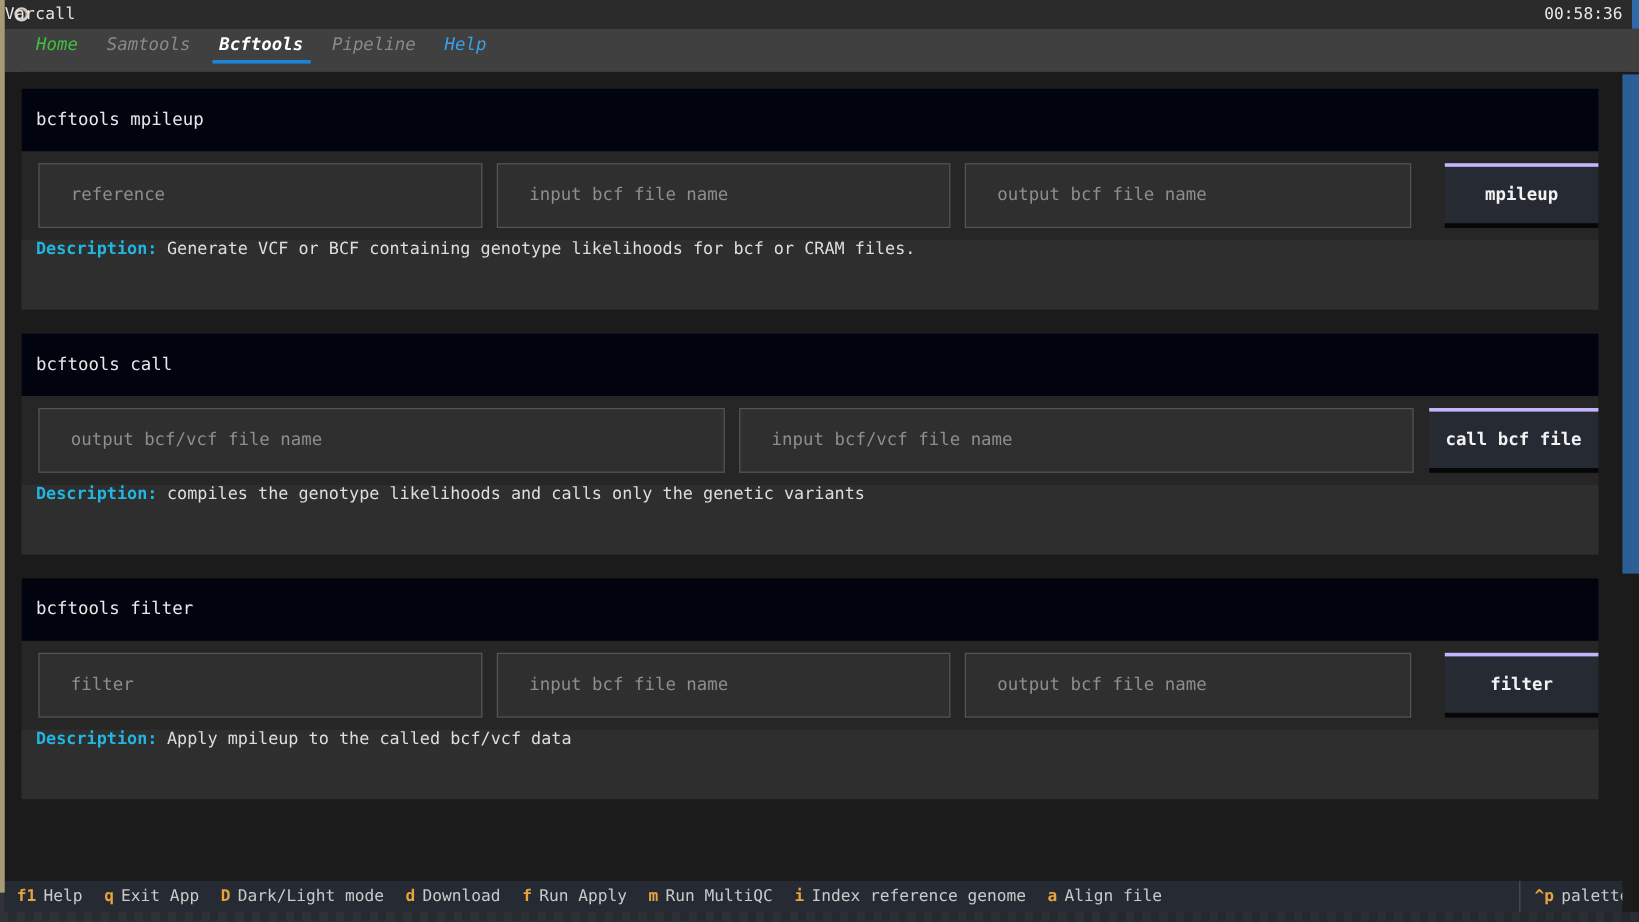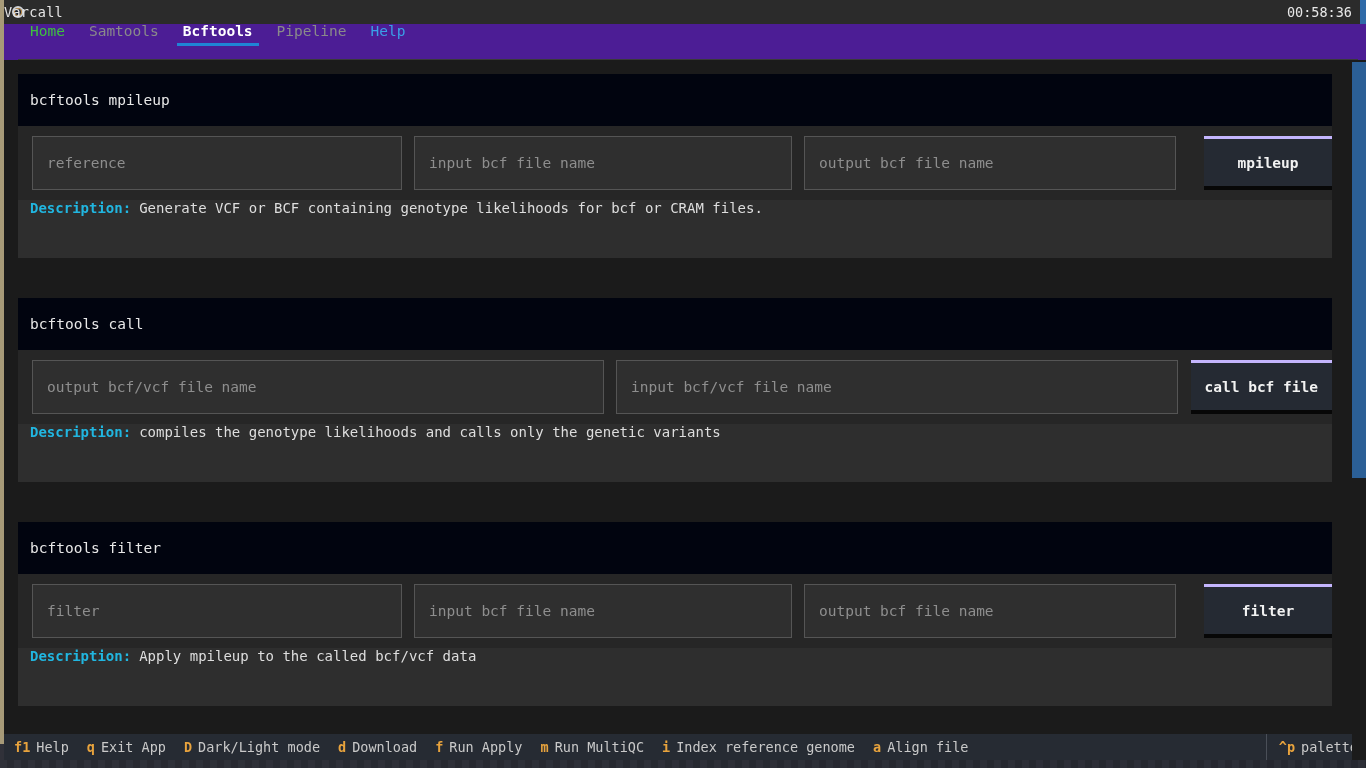--- a/index.html
+++ b/index.html
@@ -86,25 +86,26 @@
   #title-accent {
     position:absolute;
     right:0; top:0; bottom:0; width:6px;
     background:#2f6aa8;
   }
 
   
   #tab-bar {
     height: 36px;
     flex: 0 0 36px;
-    background: #4c1d95;
-    display: flex;
-    align-items: flex-start;
+    background: #404040;
+    display: flex;
+    align-items: center;
     padding-left: 14px;
     position: relative;
+    font-style: italic;
   }
   #tab-bar::after {
     content: "";
     position: absolute;
     left: 14px; right: 8px; bottom: 0;
     height: 1px;
     background: #3a3a3a;
   }
   .tab {
     padding: 0 12px 7px 12px;
@@ -134,21 +135,21 @@
   #content-area {
     flex: 1 1 auto;
     position: relative;
     overflow: hidden;
     background: #1b1b1b;
     padding: 14px 30px 0 14px;
   }
 
   .panel {
     background: #262626;
-    margin-bottom: 40px;
+    margin-bottom: 20px;
     width: 1314px;
   }
 
   .panel-header {
     background: #01040f;
     height: 52px;
     display: flex;
     align-items: center;
     padding-left: 12px;
     color: #e8e8e8;
@@ -162,21 +163,21 @@
     padding: 0 0 0 14px;
     gap: 12px;
   }
 
   .field {
     height: 54px;
     background: #2f2f2f;
     border: 1px solid #555555;
     display: flex;
     align-items: center;
-    padding-left: 14px;
+    padding-left: 26px;
     color: #8e8e8e;
     font-size: 14.5px;
     cursor: text;
     overflow: hidden;
     white-space: nowrap;
   }
 
   .run-button {
     height: 54px;
     min-width: 128px;

